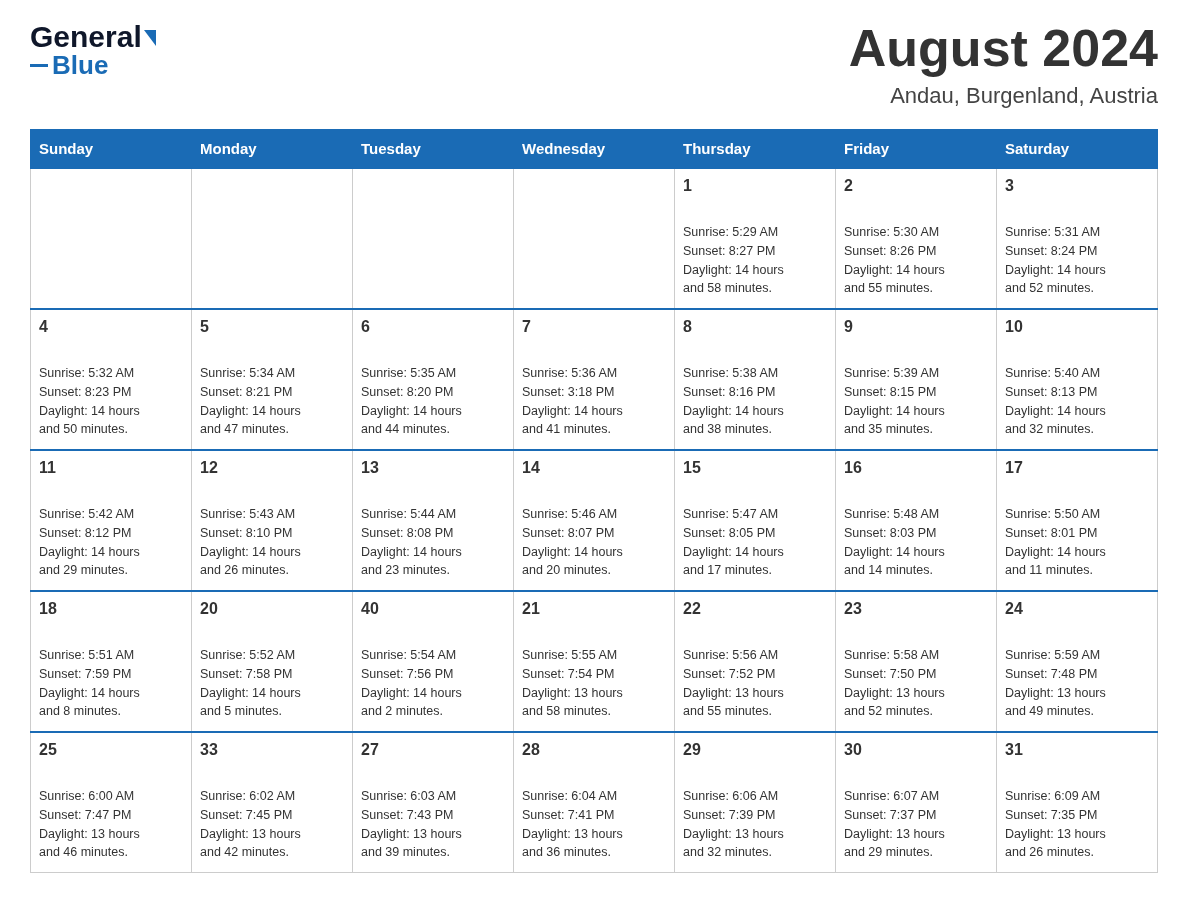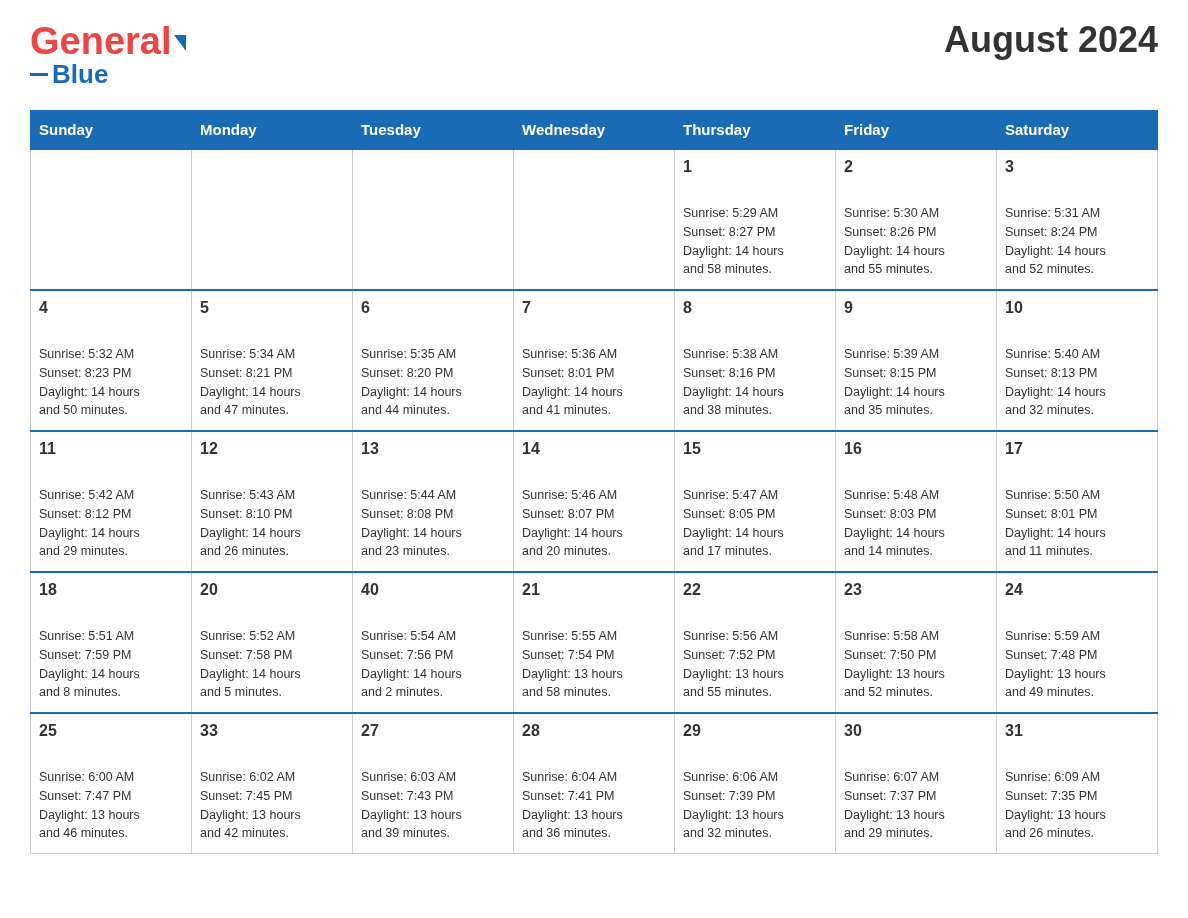--- a/index.html
+++ b/index.html
@@ -18,21 +18,21 @@
     }
     .logo {
       display: flex;
       flex-direction: column;
       align-items: flex-start;
     }
     .title-area {
       text-align: right;
     }
     .month-title {
-      font-size: 36px;
+      font-size: 52px;
       font-weight: bold;
       color: #333;
       line-height: 1.1;
     }
     .subtitle {
       font-size: 22px;
       color: #444;
       margin-top: 6px;
     }
     .calendar-table {
@@ -75,30 +75,31 @@
       border-top: 2px solid #1a6bb5;
       background: #fff;
     }
   </style>
 </head>
 <body>
 
 <div class="header-area">
   <div class="logo">
     <div style="display:flex; align-items:center;">
-      <span style="font-size:38px; font-weight:bold; color:#ef4444; font-family:Arial,sans-serif;">General</span>
+      <span style="font-size:30px; font-weight:bold; color:#0f172a; font-family:Arial,sans-serif;">General</span>
       <span style="display:inline-block; width:0; height:0; border-left:12px solid transparent; border-right:0; border-top:16px solid #1a6bb5; margin-left:2px; margin-top:2px;"></span>
     </div>
     <div style="display:flex; align-items:center; margin-top:-4px;">
       <div style="width:18px; height:3px; background:#1a6bb5; margin-right:4px;"></div>
       <span style="font-size:26px; font-weight:bold; color:#1a6bb5; font-family:Arial,sans-serif;">Blue</span>
     </div>
   </div>
   <div class="title-area">
     <div class="month-title">August 2024</div>
+    <div class="subtitle">Andau, Burgenland, Austria</div>
   </div>
 </div>
 
 <table class="calendar-table">
   <thead>
     <tr>
     <th>Sunday</th>
         <th>Monday</th>
         <th>Tuesday</th>
         <th>Wednesday</th>
@@ -153,21 +154,21 @@
         <td>
           <span class="day-number">6</span>
           <div class="day-info" style="white-space: pre-line;">Sunrise: 5:35 AM
 Sunset: 8:20 PM
 Daylight: 14 hours
 and 44 minutes.</div>
         </td>
         <td>
           <span class="day-number">7</span>
           <div class="day-info" style="white-space: pre-line;">Sunrise: 5:36 AM
-Sunset: 8:01 PM
+Sunset: 3:18 PM
 Daylight: 14 hours
 and 41 minutes.</div>
         </td>
         <td>
           <span class="day-number">8</span>
           <div class="day-info" style="white-space: pre-line;">Sunrise: 5:38 AM
 Sunset: 8:16 PM
 Daylight: 14 hours
 and 38 minutes.</div>
         </td>

